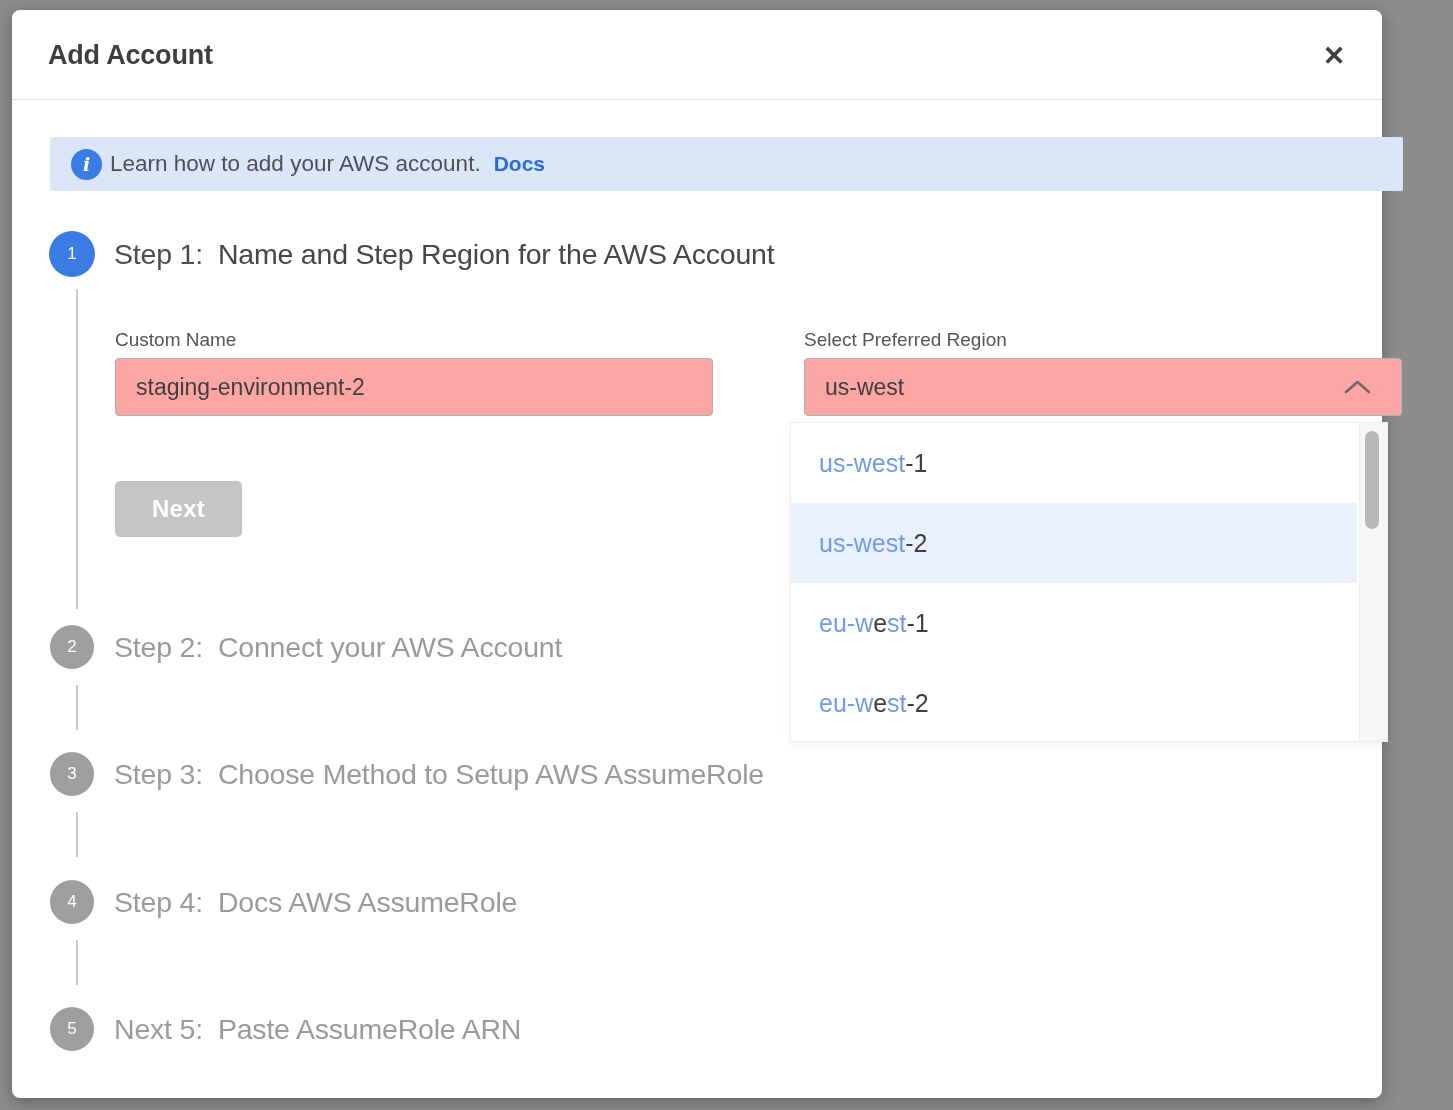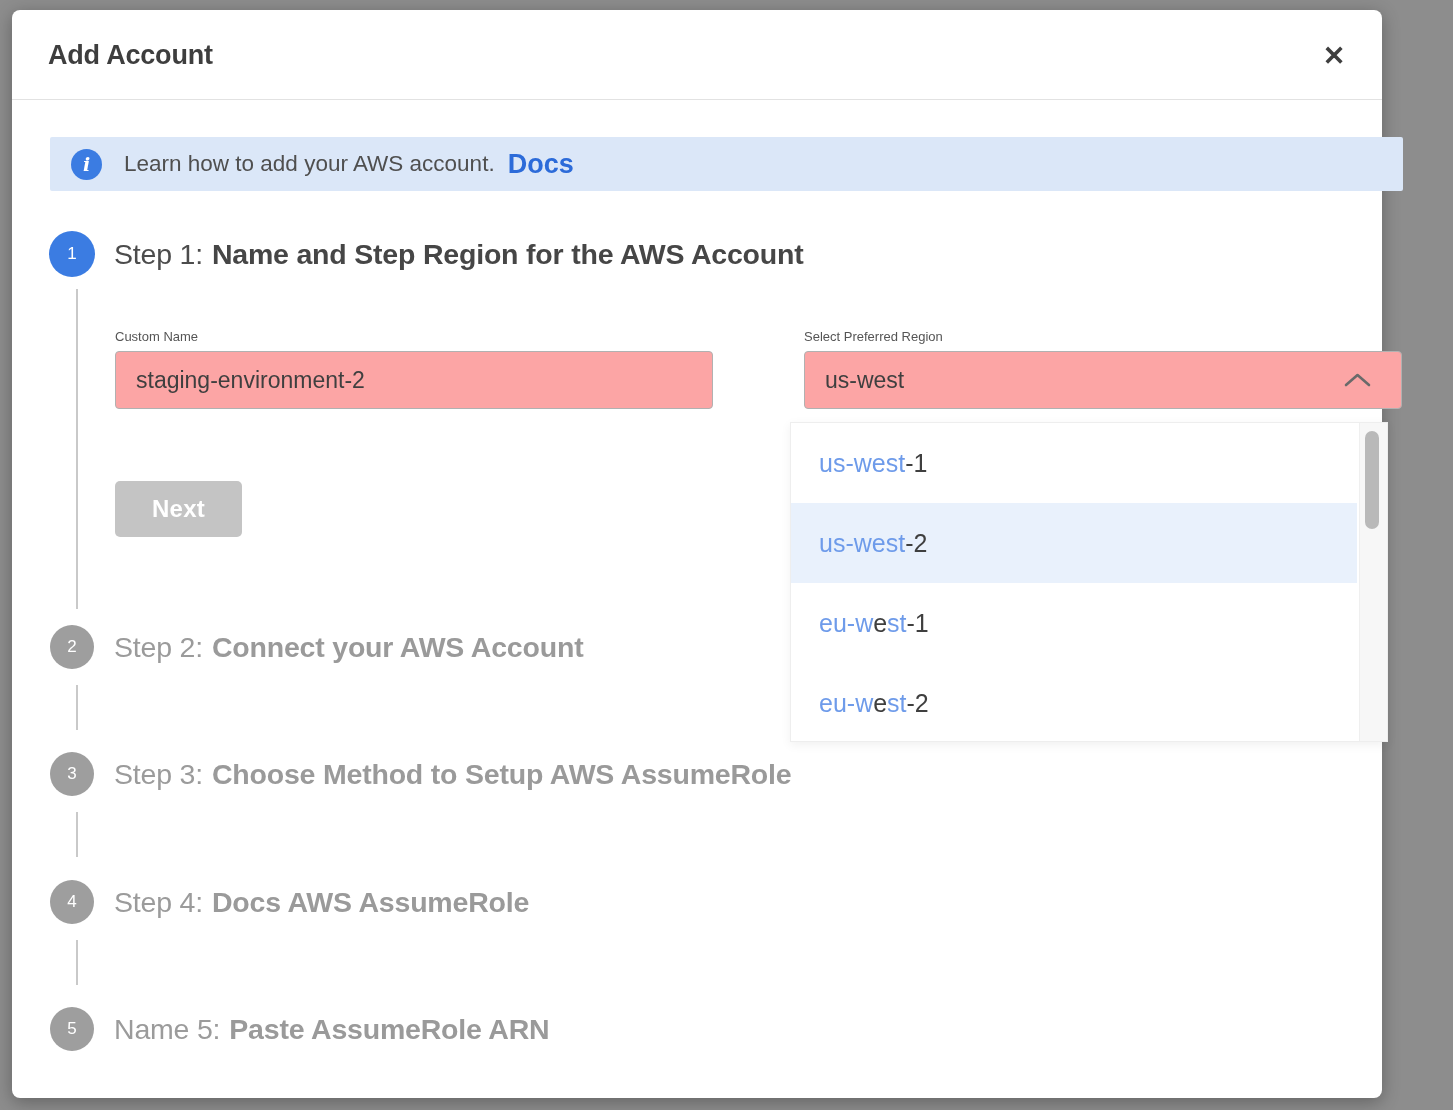--- a/index.html
+++ b/index.html
@@ -33,53 +33,53 @@
     position:absolute; left:38px; top:127px; width:1353px; height:54px;
     background:#dbe7f8; border-radius:2px;
     display:flex; align-items:center;
   }
   .info-icon {
     width:31px; height:31px; border-radius:50%; background:#3b7ce2;
     color:#fff; margin-left:21px; flex:none;
     display:flex; align-items:center; justify-content:center;
     font-family:"DejaVu Serif", serif; font-weight:700; font-size:19px; font-style:italic;
   }
-  .banner-text { margin-left:22px; font-size:22.5px; color:#4f4f4f; }
-  .docs-link { margin-left:13px; font-size:27px; font-weight:600; color:#2c6bd9; cursor:pointer; }
+  .banner-text { margin-left:8px; font-size:22.5px; color:#4f4f4f; }
+  .docs-link { margin-left:13px; font-size:21px; font-weight:600; color:#2c6bd9; cursor:pointer; }
   
   .step { position:absolute; left:37px; height:46px; display:flex; align-items:center; }
   .step-circle {
     width:46px; height:46px; border-radius:50%; flex:none;
     display:flex; align-items:center; justify-content:center;
     color:#ffffff; font-size:17px;
   }
   .step.active .step-circle { background:#3b7ce2; }
   .step.inactive .step-circle { width:44px; height:44px; margin:1px; background:#9e9e9e; }
   .step-heading { margin-left:19px; font-size:28.5px; letter-spacing:-0.2px; white-space:nowrap; }
   .step-prefix { font-weight:400; }
-  .step-title { font-weight:700; margin-left:9px; }
+  .step-title { font-weight:400; margin-left:15px; }
   .step.active .step-prefix { color:#4c4c4c; }
   .step.active .step-title { color:#464646; }
   .step.inactive .step-prefix { color:#9b9b9b;margin-top:6px; }
   .step.inactive .step-title { color:#9a9a9a; }
   .step-1 { top:221px; }
   .step-2 { top:614px; }
   .step-3 { top:741px; }
   .step-4 { top:869px; }
   .step-5 { top:996px; }
   .connector { position:absolute; left:64px; width:2px; background:#c9c9c9; }
   .connector-1 { top:279px; height:320px; }
   .connector-2 { top:675px; height:45px; }
   .connector-3 { top:802px; height:45px; }
   .connector-4 { top:930px; height:45px; }
   
   .field { position:absolute; top:319px; width:598px; }
   .field-custom-name { left:103px; }
   .field-region { left:792px; }
-  .field-label { font-size:13px; color:#555555; margin-bottom:7px; }
+  .field-label { font-size:19px; color:#555555; margin-bottom:7px; }
   .text-input, .combobox {
     height:58px; width:100%; border:1px solid #b1b1b1; border-radius:4px;
     background:#fca5a5; display:flex; align-items:center;
     padding:0 20px; font-size:23px; color:#3f3f3f;
   }
   .combobox { justify-content:space-between; padding-right:30px; cursor:pointer; }
   .chevron-up-icon { display:flex; align-items:center; }
   .next-button {
     position:absolute; left:103px; top:471px; width:127px; height:56px;
     background:#c4c4c4; border:none; border-radius:5px;
@@ -201,17 +201,17 @@
   <div class="step step-4 inactive">
     <div class="step-circle">4</div>
     <div class="step-heading">
       <span class="step-prefix">Step 4:</span><span class="step-title">Docs AWS AssumeRole</span>
     </div>
   </div>
 
   <div class="step step-5 inactive">
     <div class="step-circle">5</div>
     <div class="step-heading">
-      <span class="step-prefix">Name 5:</span><span class="step-title">Paste AssumeRole ARN</span>
+      <span class="step-prefix">Next 5:</span><span class="step-title">Paste AssumeRole ARN</span>
     </div>
   </div>
 
 </div>
 
 </body></html>

